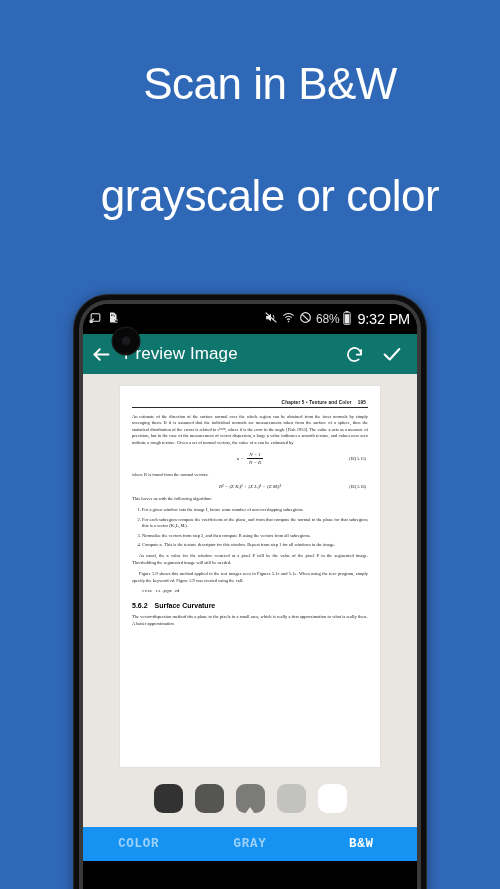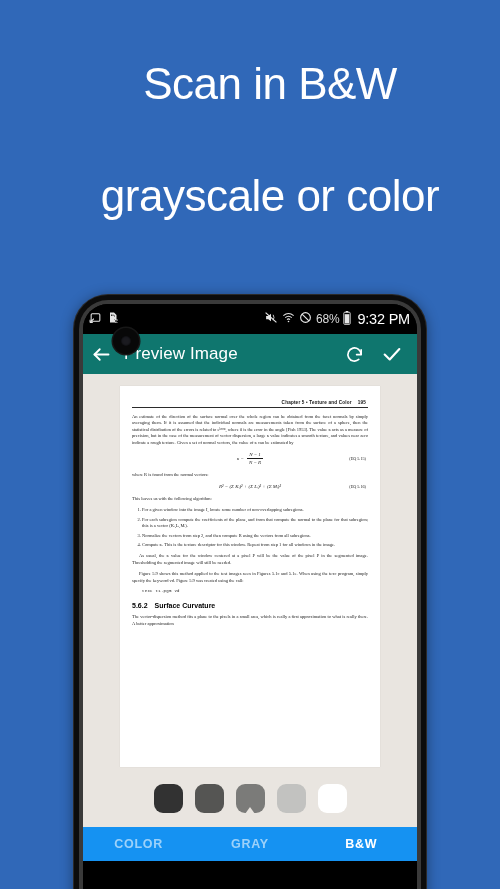--- a/index.html
+++ b/index.html
@@ -142,21 +142,21 @@
     border-bottom:7px solid #e9e5e0;
   }
 
   
   .tabbar{
     position:relative;height:34px;background:#1592f2;
     display:flex;align-items:center;
   }
   .tab{
     flex:1;text-align:center;font-size:12.5px;font-weight:bold;
-    letter-spacing:.7px;color:rgba(255,255,255,.58);cursor:pointer;
+    letter-spacing:.7px;color:rgba(255,255,255,.58);cursor:pointer;font-family:Liberation Mono, monospace;
   }
   .tab.active{color:#ffffff;}
 </style>
 </head>
 <body style="background: rgb(48, 104, 184);">
 
 <div class="promo">
   <div class="promo-line">Scan in B&amp;W</div>
   <div class="promo-line l2">grayscale or color</div>
 </div>

